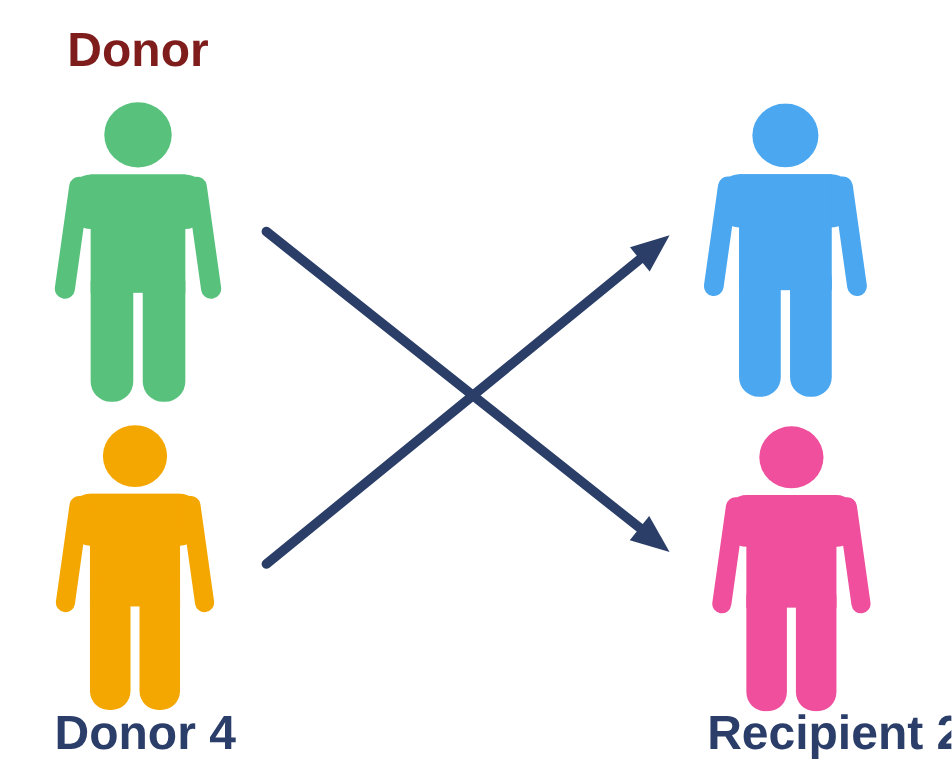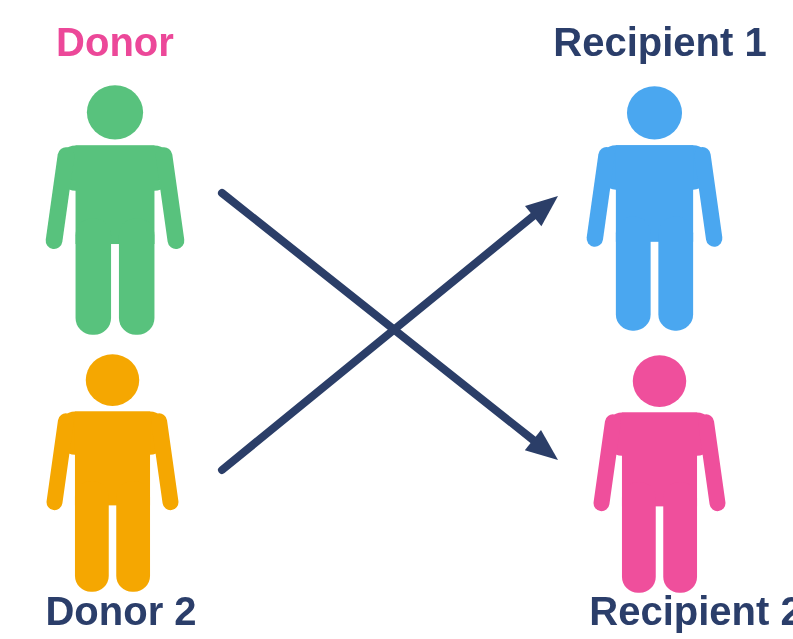--- a/index.html
+++ b/index.html
@@ -48,23 +48,22 @@
     width: 793px;
     height: 639px;
     pointer-events: none;
   }
 </style>
 </head>
 <body>
 
 <div class="canvas" style="background: rgb(255, 255, 255);">
 
-  <div class="figure-label" id="label-donor" style="color: #ec4899; text-align: center;">Donor</div>
-  <div class="figure-label" id="label-recipient1" style="color: rgb(43, 62, 106);">Recipient 1</div>
-  <div class="figure-label" id="label-donor2" style="color: rgb(43, 62, 106);">Donor 2</div>
+  <div class="figure-label" id="label-donor" style="color: #7f1d1d; text-align: center;">Donor</div>
+  <div class="figure-label" id="label-donor2" style="color: rgb(43, 62, 106);">Donor 4</div>
   <div class="figure-label" id="label-recipient2" style="color: rgb(43, 62, 106);">Recipient 2</div>
 
   <div class="person" id="person-donor" style="color: rgb(88, 194, 125);">
     <svg viewBox="0 0 146 253" preserveAspectRatio="xMidYMid meet" aria-hidden="true">
       <g fill="currentColor">
         <ellipse cx="73" cy="27.5" rx="28.5" ry="27.5"></ellipse>
         <rect x="16" y="61" width="114" height="46" rx="17"></rect>
         <rect x="16" y="63" width="17" height="104" rx="8.5" transform="rotate(8 24.5 63)"></rect>
         <rect x="113" y="63" width="17" height="104" rx="8.5" transform="rotate(-8 121.5 63)"></rect>
         <rect x="33" y="61" width="80" height="100"></rect>

